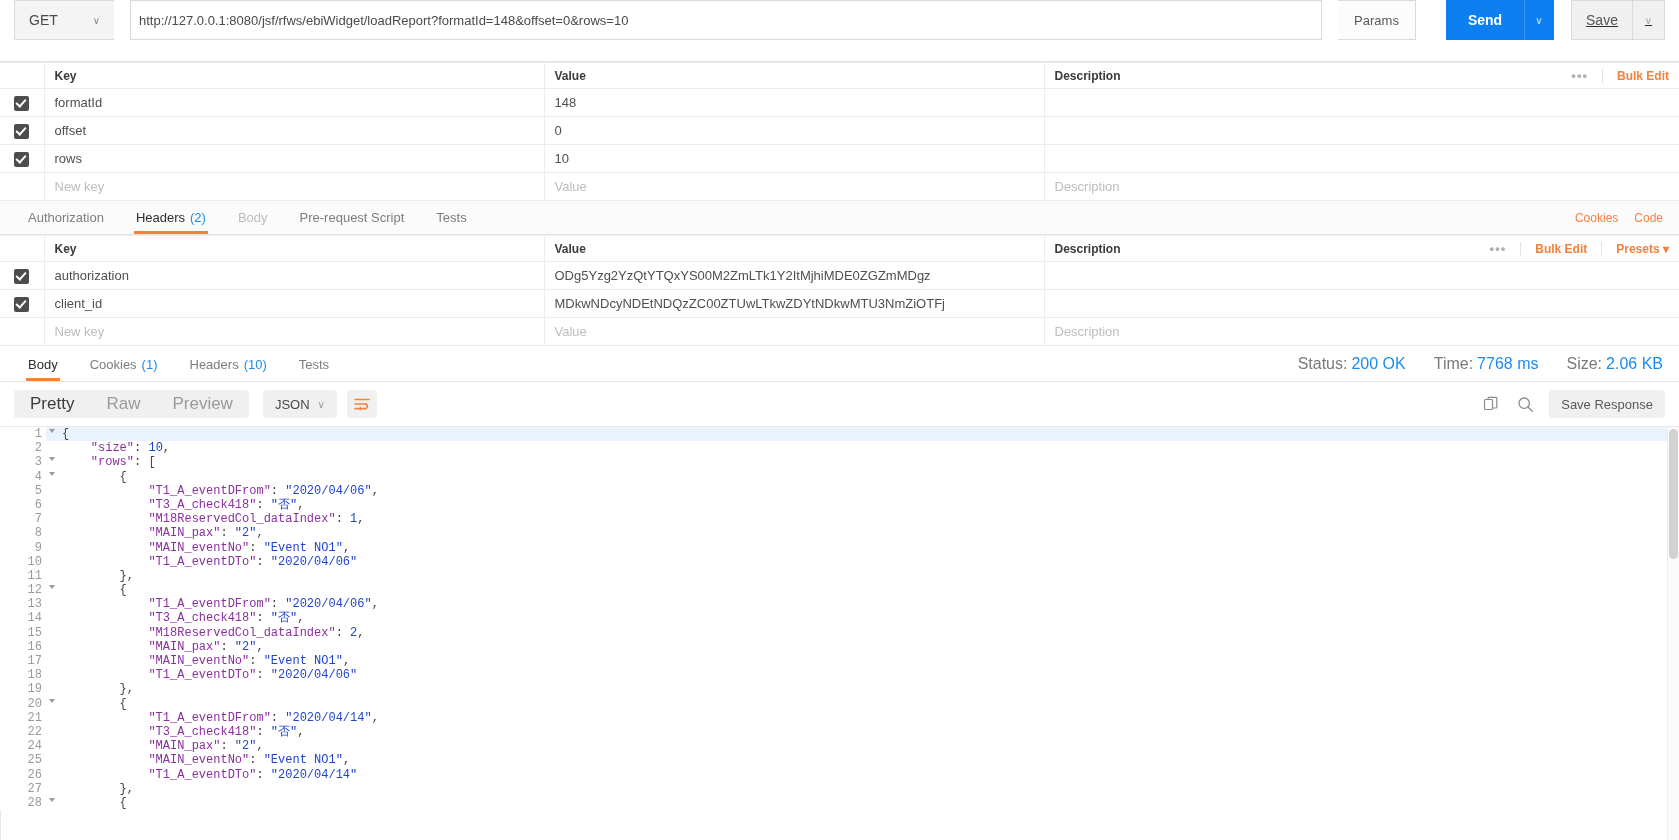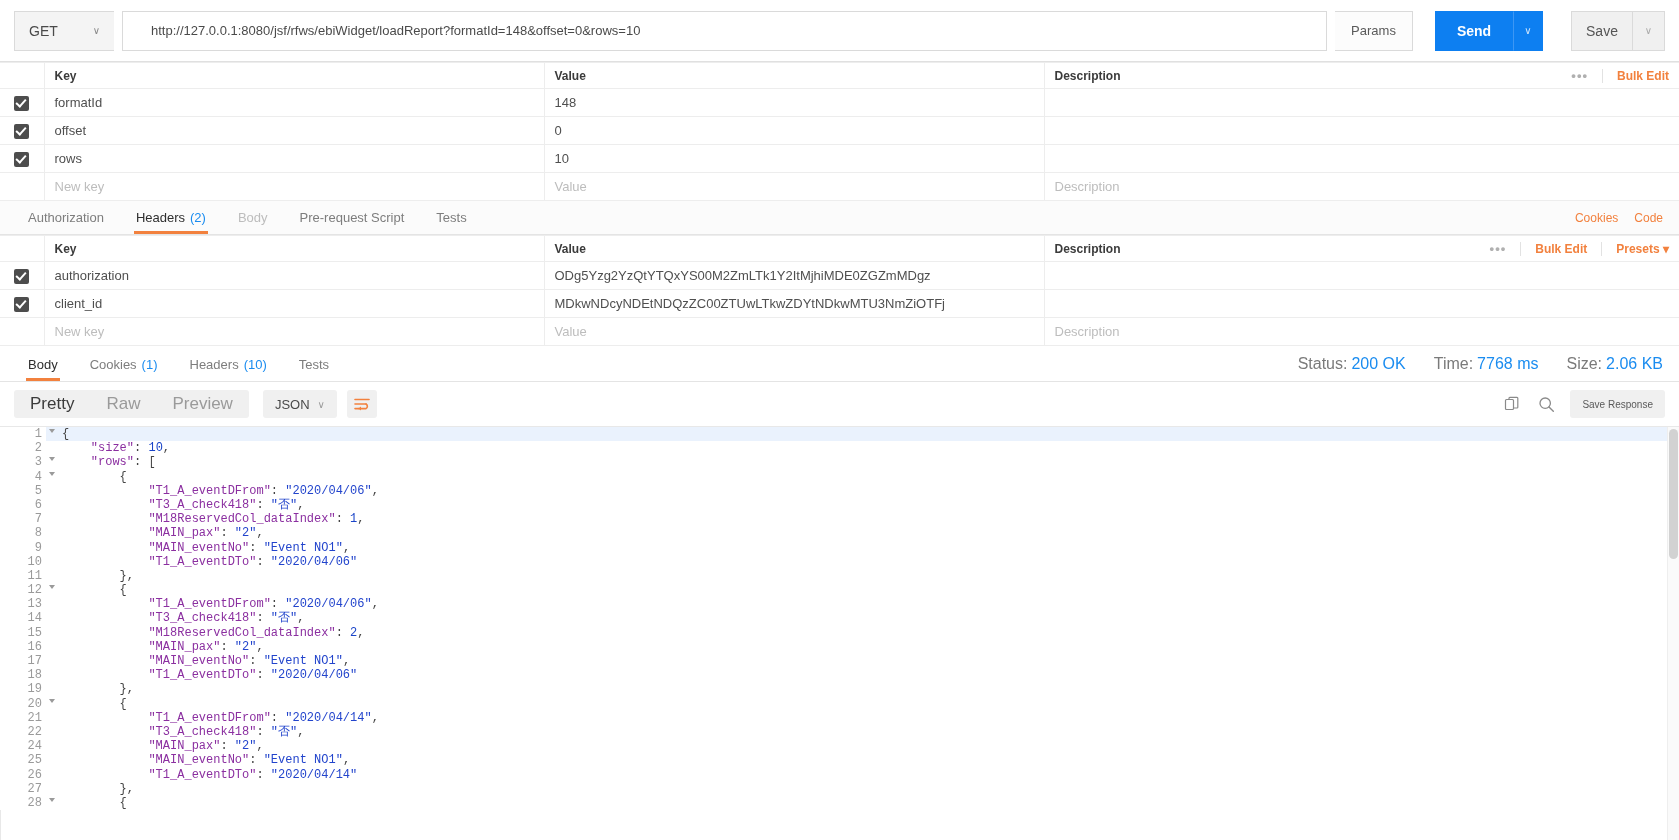--- a/index.html
+++ b/index.html
@@ -8,41 +8,41 @@
     width: 1679px; height: 840px;
     overflow: hidden;
     background: #ffffff;
     font-family: "Liberation Sans", sans-serif;
     font-size: 13px;
     color: #2e2e2e;
   }
 
   
   .urlbar {
-    display: flex; align-items: center;
+    display: flex; 
     height: 62px;
     padding: 0 14px;
     background: #ffffff;
     border-bottom: 1px solid #e0e0e0;
-    gap: 8px;
+    gap: 16px;
   }
   .method-box {
     display: flex; align-items: center; justify-content: space-between;
     width: 100px; height: 40px;
     padding: 0 14px;
     background: #f4f4f4;
     border: 1px solid #dadada;
     border-right: none;
     font-size: 14px; color: #4a4a4a;
   }
   .method-box .caret { font-size: 10px; color: #888; margin-left: 6px; }
   .url-input {
     flex: 1; height: 40px;
     display: flex; align-items: center;
-    padding: 0 28px;
+    padding: 0 8px;
     border: 1px solid #dadada;
     background: #fff;
     font-size: 13px; color: #4a4a4a;
     overflow: hidden; white-space: nowrap;
   }
   .btn-params {
     height: 40px; min-width: 78px;
     display: flex; align-items: center; justify-content: center;
     padding: 0 14px;
     border: 1px solid #dadada;
@@ -58,21 +58,21 @@
     font-size: 14px; font-weight: bold;
     border: 1px solid #0d7ff1;
   }
   .btn-send-caret {
     height: 40px; width: 30px;
     display: flex; align-items: center; justify-content: center;
     background: #0d7ff1; color: #cfe5fb;
     border: 1px solid #0d7ff1; border-left: 1px solid #3d97f4;
     font-size: 10px;
   }
-  .save-group { display: flex; margin-left: 20px; }
+  .save-group { display: flex; margin-left: 1px; text-decoration: underline; }
   .btn-save {
     height: 40px; width: 62px;
     display: flex; align-items: center; justify-content: center;
     background: #f0f0f0; border: 1px solid #dadada;
     color: #555; font-size: 14px;
   }
   .btn-save-caret {
     height: 40px; width: 32px;
     display: flex; align-items: center; justify-content: center;
     background: #f0f0f0; border: 1px solid #dadada; border-left: none;
@@ -199,21 +199,21 @@
     background: #f0f0f0; border-radius: 3px;
     display: flex; align-items: center; justify-content: center;
   }
   .viewbar-right {
     position: absolute; right: 14px; top: 0;
     height: 44px; display: flex; align-items: center; gap: 14px;
   }
   .btn-saveresp {
     height: 28px; display: flex; align-items: center;
     padding: 0 12px; background: #f0f0f0; border-radius: 3px;
-    font-size: 10px; color: #5a5a5a;
+    font-size: 13px; color: #5a5a5a;
   }
   .icon-btn { width: 20px; height: 20px; display: flex; align-items: center; justify-content: center; color: #8a8a8a; }
 
   
   .editor {
     position: relative;
     height: 418px;
     overflow: hidden;
     background: #fff;
     border-top: 1px solid #e8e8e8;

